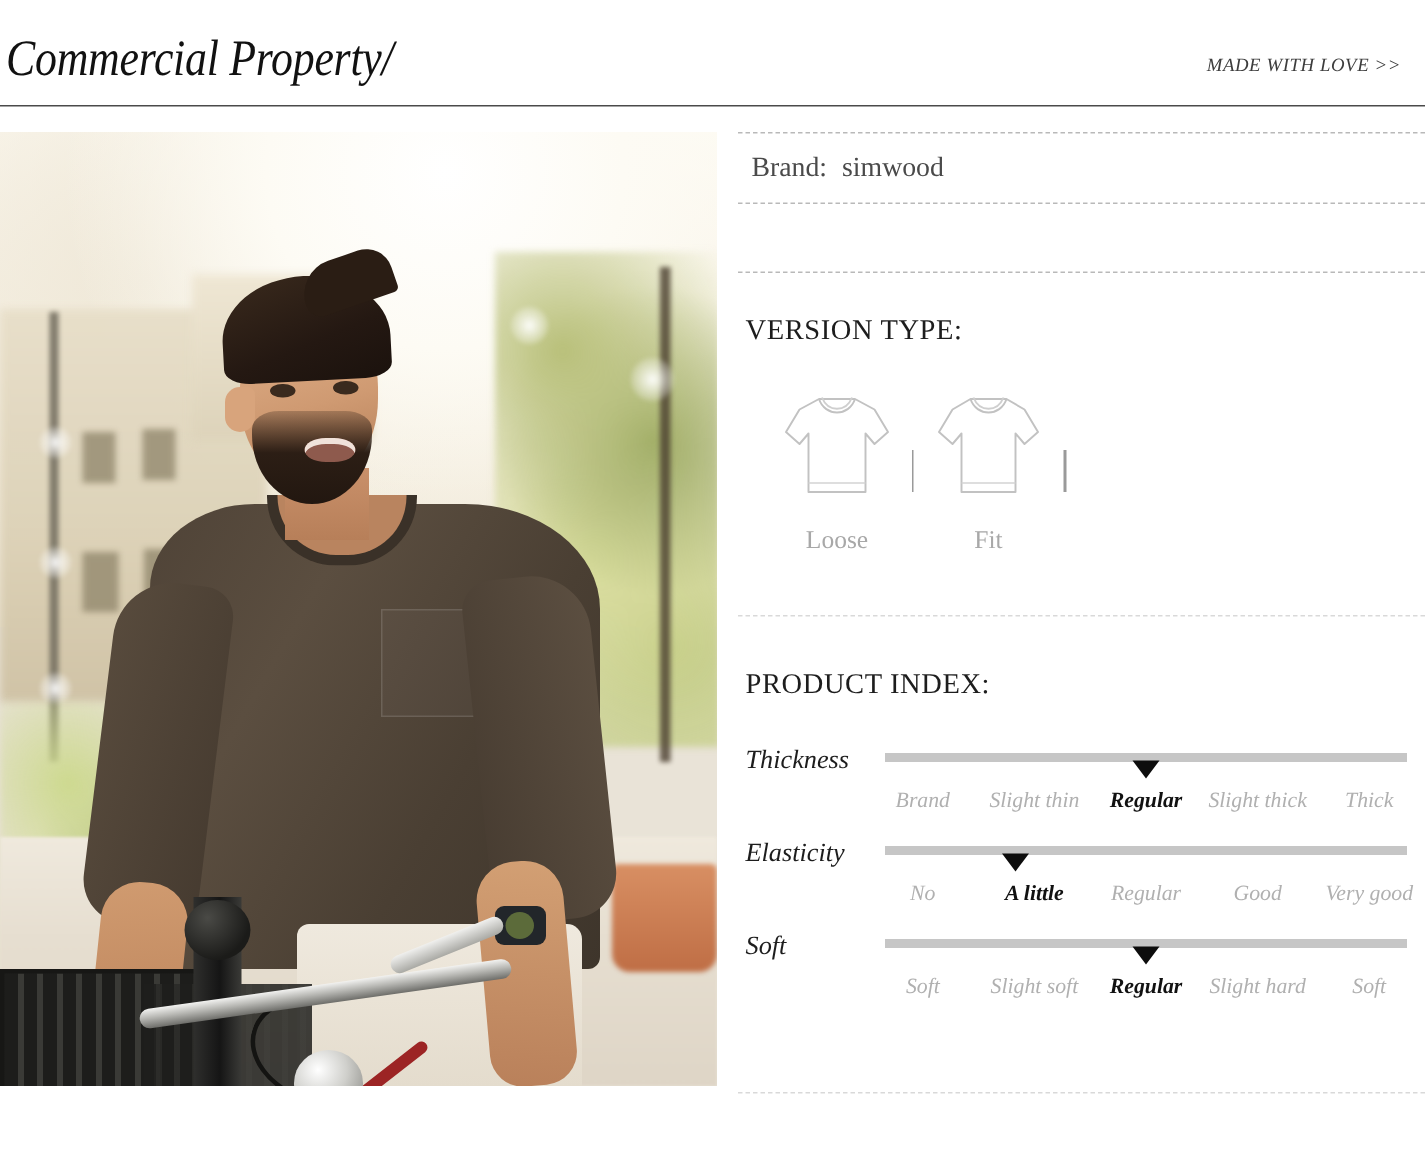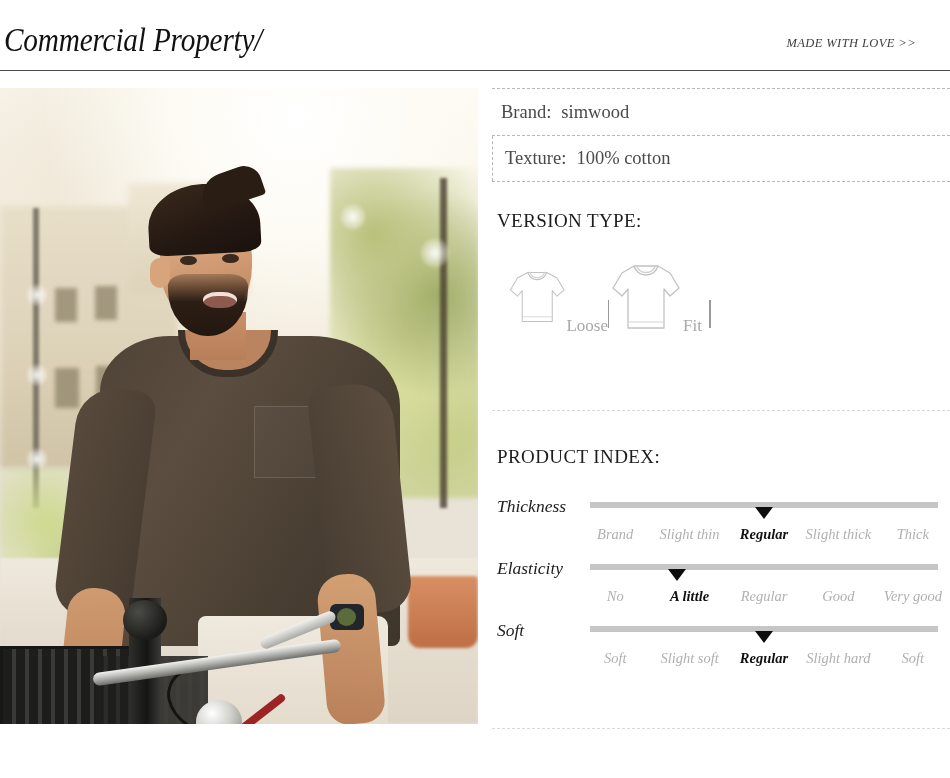--- a/index.html
+++ b/index.html
@@ -34,21 +34,21 @@
     font-size: 34px;
     line-height: 40px;
     color: #111111;
     letter-spacing: -0.2px;
     transform: scaleX(0.86);
     transform-origin: left center;
     white-space: nowrap;
   }
   .header-link {
     position: absolute;
-    right: 34px; top: 36px;
+    right: 16px; top: 36px;
     font-family: "Liberation Serif", serif;
     font-style: italic;
     font-size: 12.5px;
     line-height: 14px;
     color: #3d3d3d;
     letter-spacing: 0.4px;
     white-space: nowrap;
   }
 
   
@@ -325,21 +325,22 @@
 
   .shirt-row {
     display: flex;
     align-items: flex-start;
     margin-top: 26px;
     padding-left: 16px;
   }
   .shirt-item {
     width: 100px;
     display: flex;
-    align-items: flex-end;
+    flex-direction: column;
+    align-items: center;
   }
   .shirt-sep {
     width: 1px; height: 28px;
     background: #9a9a9a;
     margin-top: 42px;
   }
   .shirt-label {
     margin-top: 14px;
     font-size: 17px;
     color: #a8a8a8;
@@ -480,24 +481,20 @@
   <div class="right-col">
 
     <div class="spec-table">
       <div class="spec-row">
         <div class="spec-cell left">
           <span class="spec-key">Brand:</span>
           <span>simwood</span>
         </div>
       </div>
       <div class="spec-row second">
-        <div class="spec-cell right">
-          <span class="spec-key">Texture:</span>
-          <span>100% cotton</span>
-        </div>
       </div>
     </div>
 
     <div class="version-block">
       <div class="section-heading version-heading">VERSION TYPE:</div>
 
       <div class="shirt-row">
 
         <div class="shirt-item">
           <svg width="74" height="78" viewBox="0 0 74 78">

